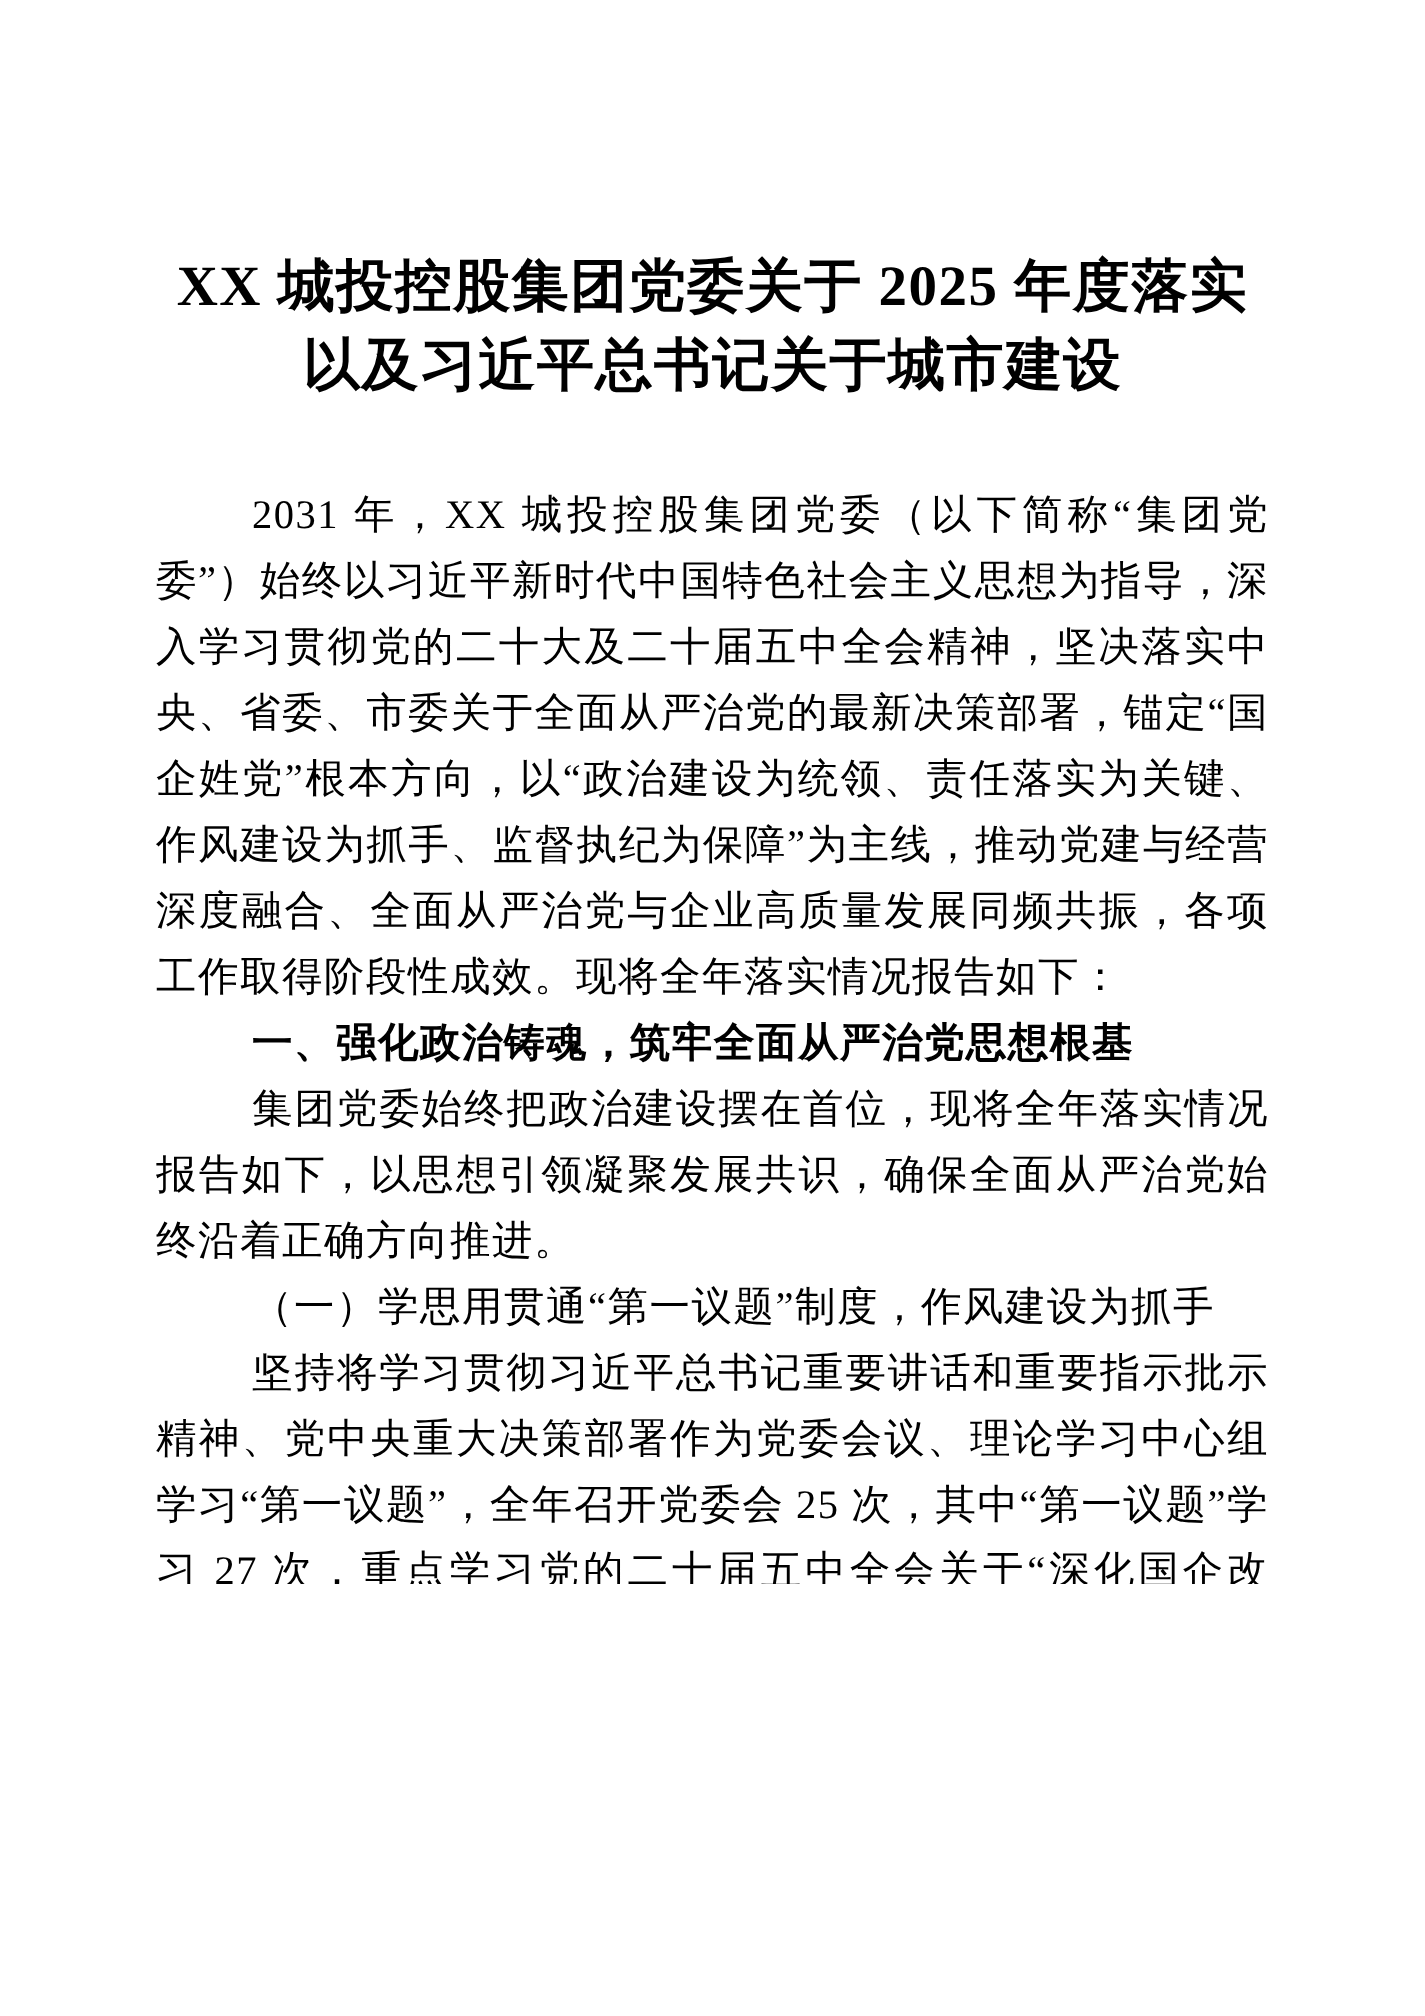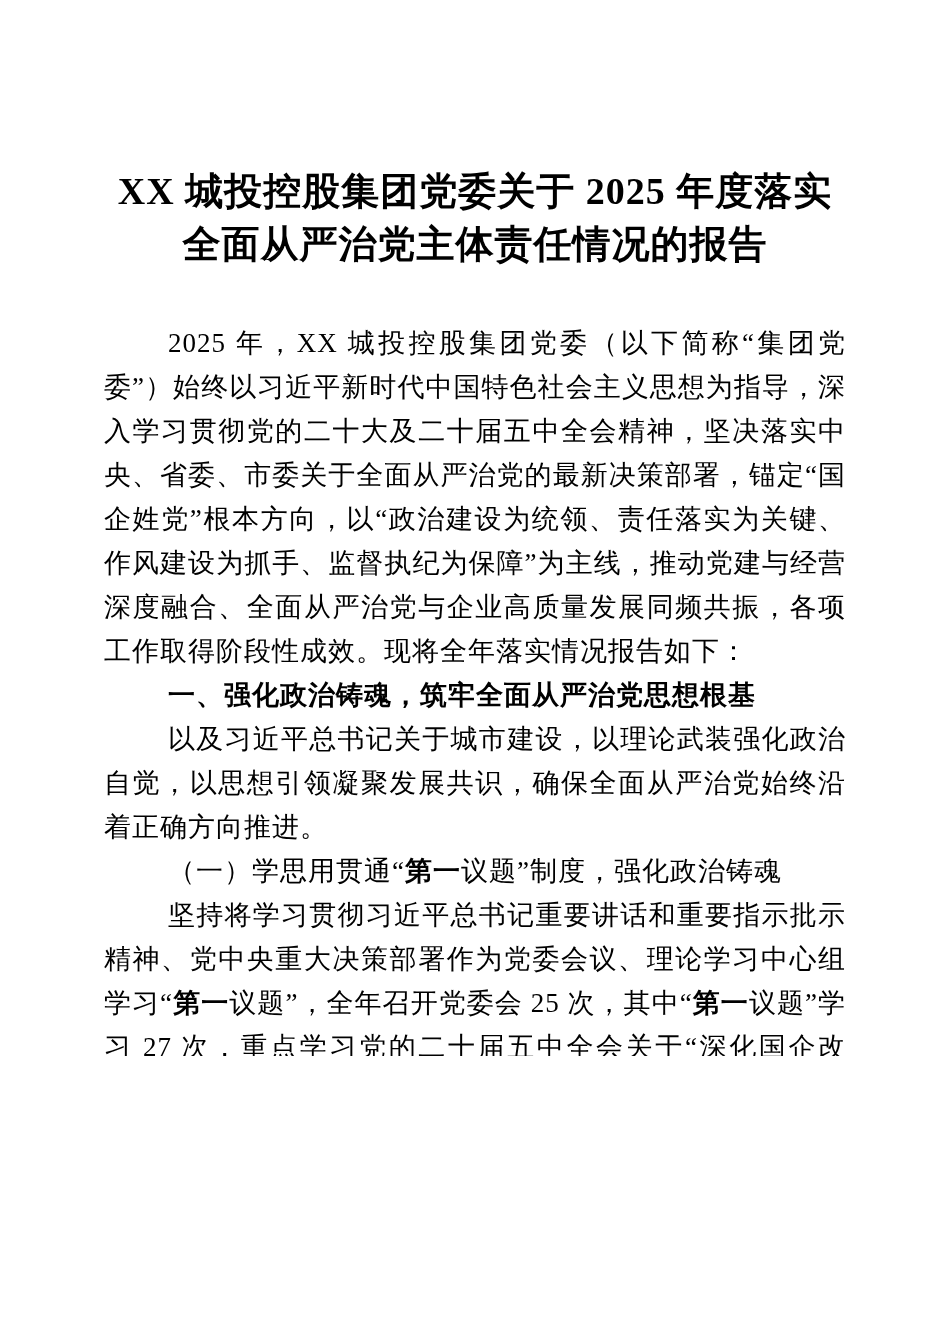--- a/index.html
+++ b/index.html
@@ -49,36 +49,36 @@
   }
   .h-sub {
     font-size: 27px;
     line-height: 44px;
     margin: 0;
     font-weight: normal;
     text-indent: 64px;
     letter-spacing: 1px;
   }
   .seg-bold {
-    font-weight: bold;
+    font-weight: normal;
   }
 </style>
 </head>
 <body>
 
 <div class="page">
 
   <h1 class="doc-title">
     <span class="title-line">XX 城投控股集团党委关于 2025 年度落实</span>
-    <span class="title-line">全面从严治党主体责任情况的报告</span>
+    <span class="title-line">以及习近平总书记关于城市建设</span>
   </h1>
 
-  <p class="para">2025 年，XX 城投控股集团党委（以下简称“集团党委”）始终以习近平新时代中国特色社会主义思想为指导，深入学习贯彻党的二十大及二十届五中全会精神，坚决落实中央、省委、市委关于全面从严治党的最新决策部署，锚定“国企姓党”根本方向，以“政治建设为统领、责任落实为关键、作风建设为抓手、监督执纪为保障”为主线，推动党建与经营深度融合、全面从严治党与企业高质量发展同频共振，各项工作取得阶段性成效。现将全年落实情况报告如下：</p>
+  <p class="para">2031 年，XX 城投控股集团党委（以下简称“集团党委”）始终以习近平新时代中国特色社会主义思想为指导，深入学习贯彻党的二十大及二十届五中全会精神，坚决落实中央、省委、市委关于全面从严治党的最新决策部署，锚定“国企姓党”根本方向，以“政治建设为统领、责任落实为关键、作风建设为抓手、监督执纪为保障”为主线，推动党建与经营深度融合、全面从严治党与企业高质量发展同频共振，各项工作取得阶段性成效。现将全年落实情况报告如下：</p>
 
   <h2 class="h-section">一、强化政治铸魂，筑牢全面从严治党思想根基</h2>
 
-  <p class="para">以及习近平总书记关于城市建设，以理论武装强化政治自觉，以思想引领凝聚发展共识，确保全面从严治党始终沿着正确方向推进。</p>
+  <p class="para">集团党委始终把政治建设摆在首位，现将全年落实情况报告如下，以思想引领凝聚发展共识，确保全面从严治党始终沿着正确方向推进。</p>
 
-  <h3 class="h-sub"><span>（一）学思用贯通“</span><span class="seg-bold">第一</span><span>议题”制度，强化政治铸魂</span></h3>
+  <h3 class="h-sub"><span>（一）学思用贯通“</span><span class="seg-bold">第一</span><span>议题”制度，作风建设为抓手</span></h3>
 
   <p class="para"><span>坚持将学习贯彻习近平总书记重要讲话和重要指示批示精神、党中央重大决策部署作为党委会议、理论学习中心组学习“</span><span class="seg-bold">第一</span><span>议题”，全年召开党委会 25 次，其中“</span><span class="seg-bold">第一</span><span>议题”学习 27 次，重点学习党的二十届五中全会关于“深化国企改革、强化党建引领”的部署要求，以及习近平总书记关于城市建设、国资监管、全面从严治党的重要论述，做到“学思用贯通、知</span></p>
 
 </div>
 
 </body></html>

